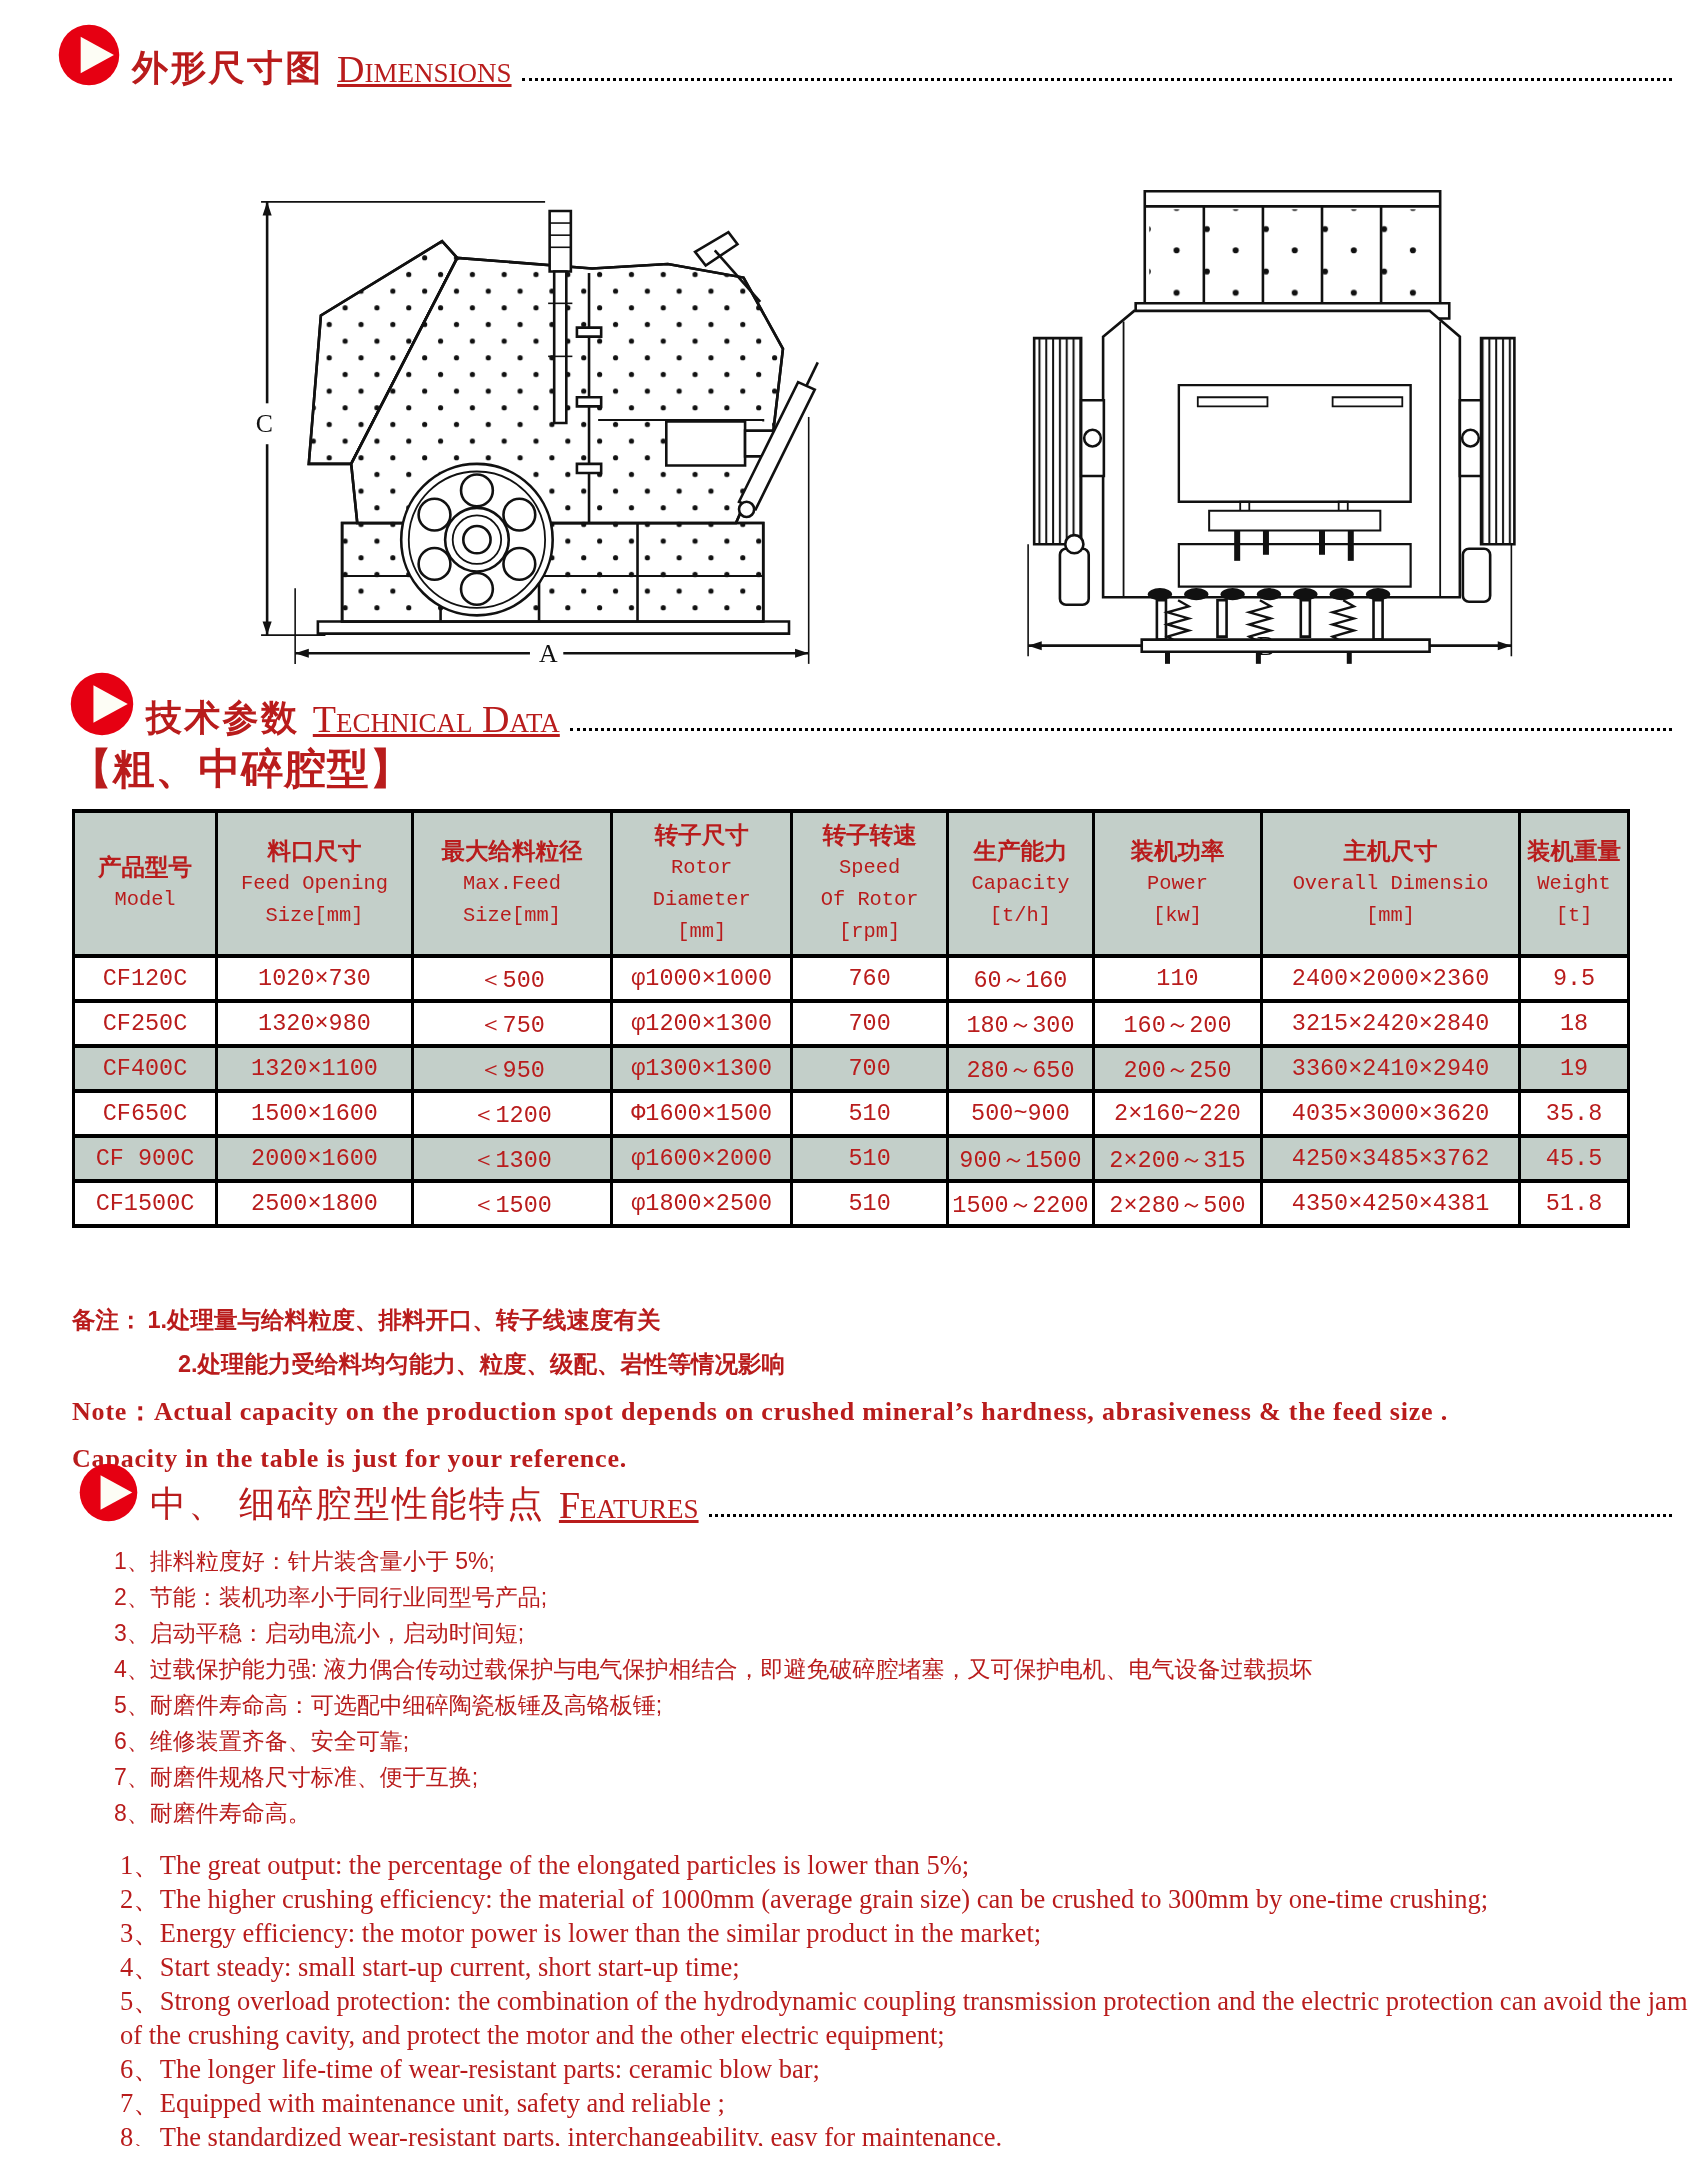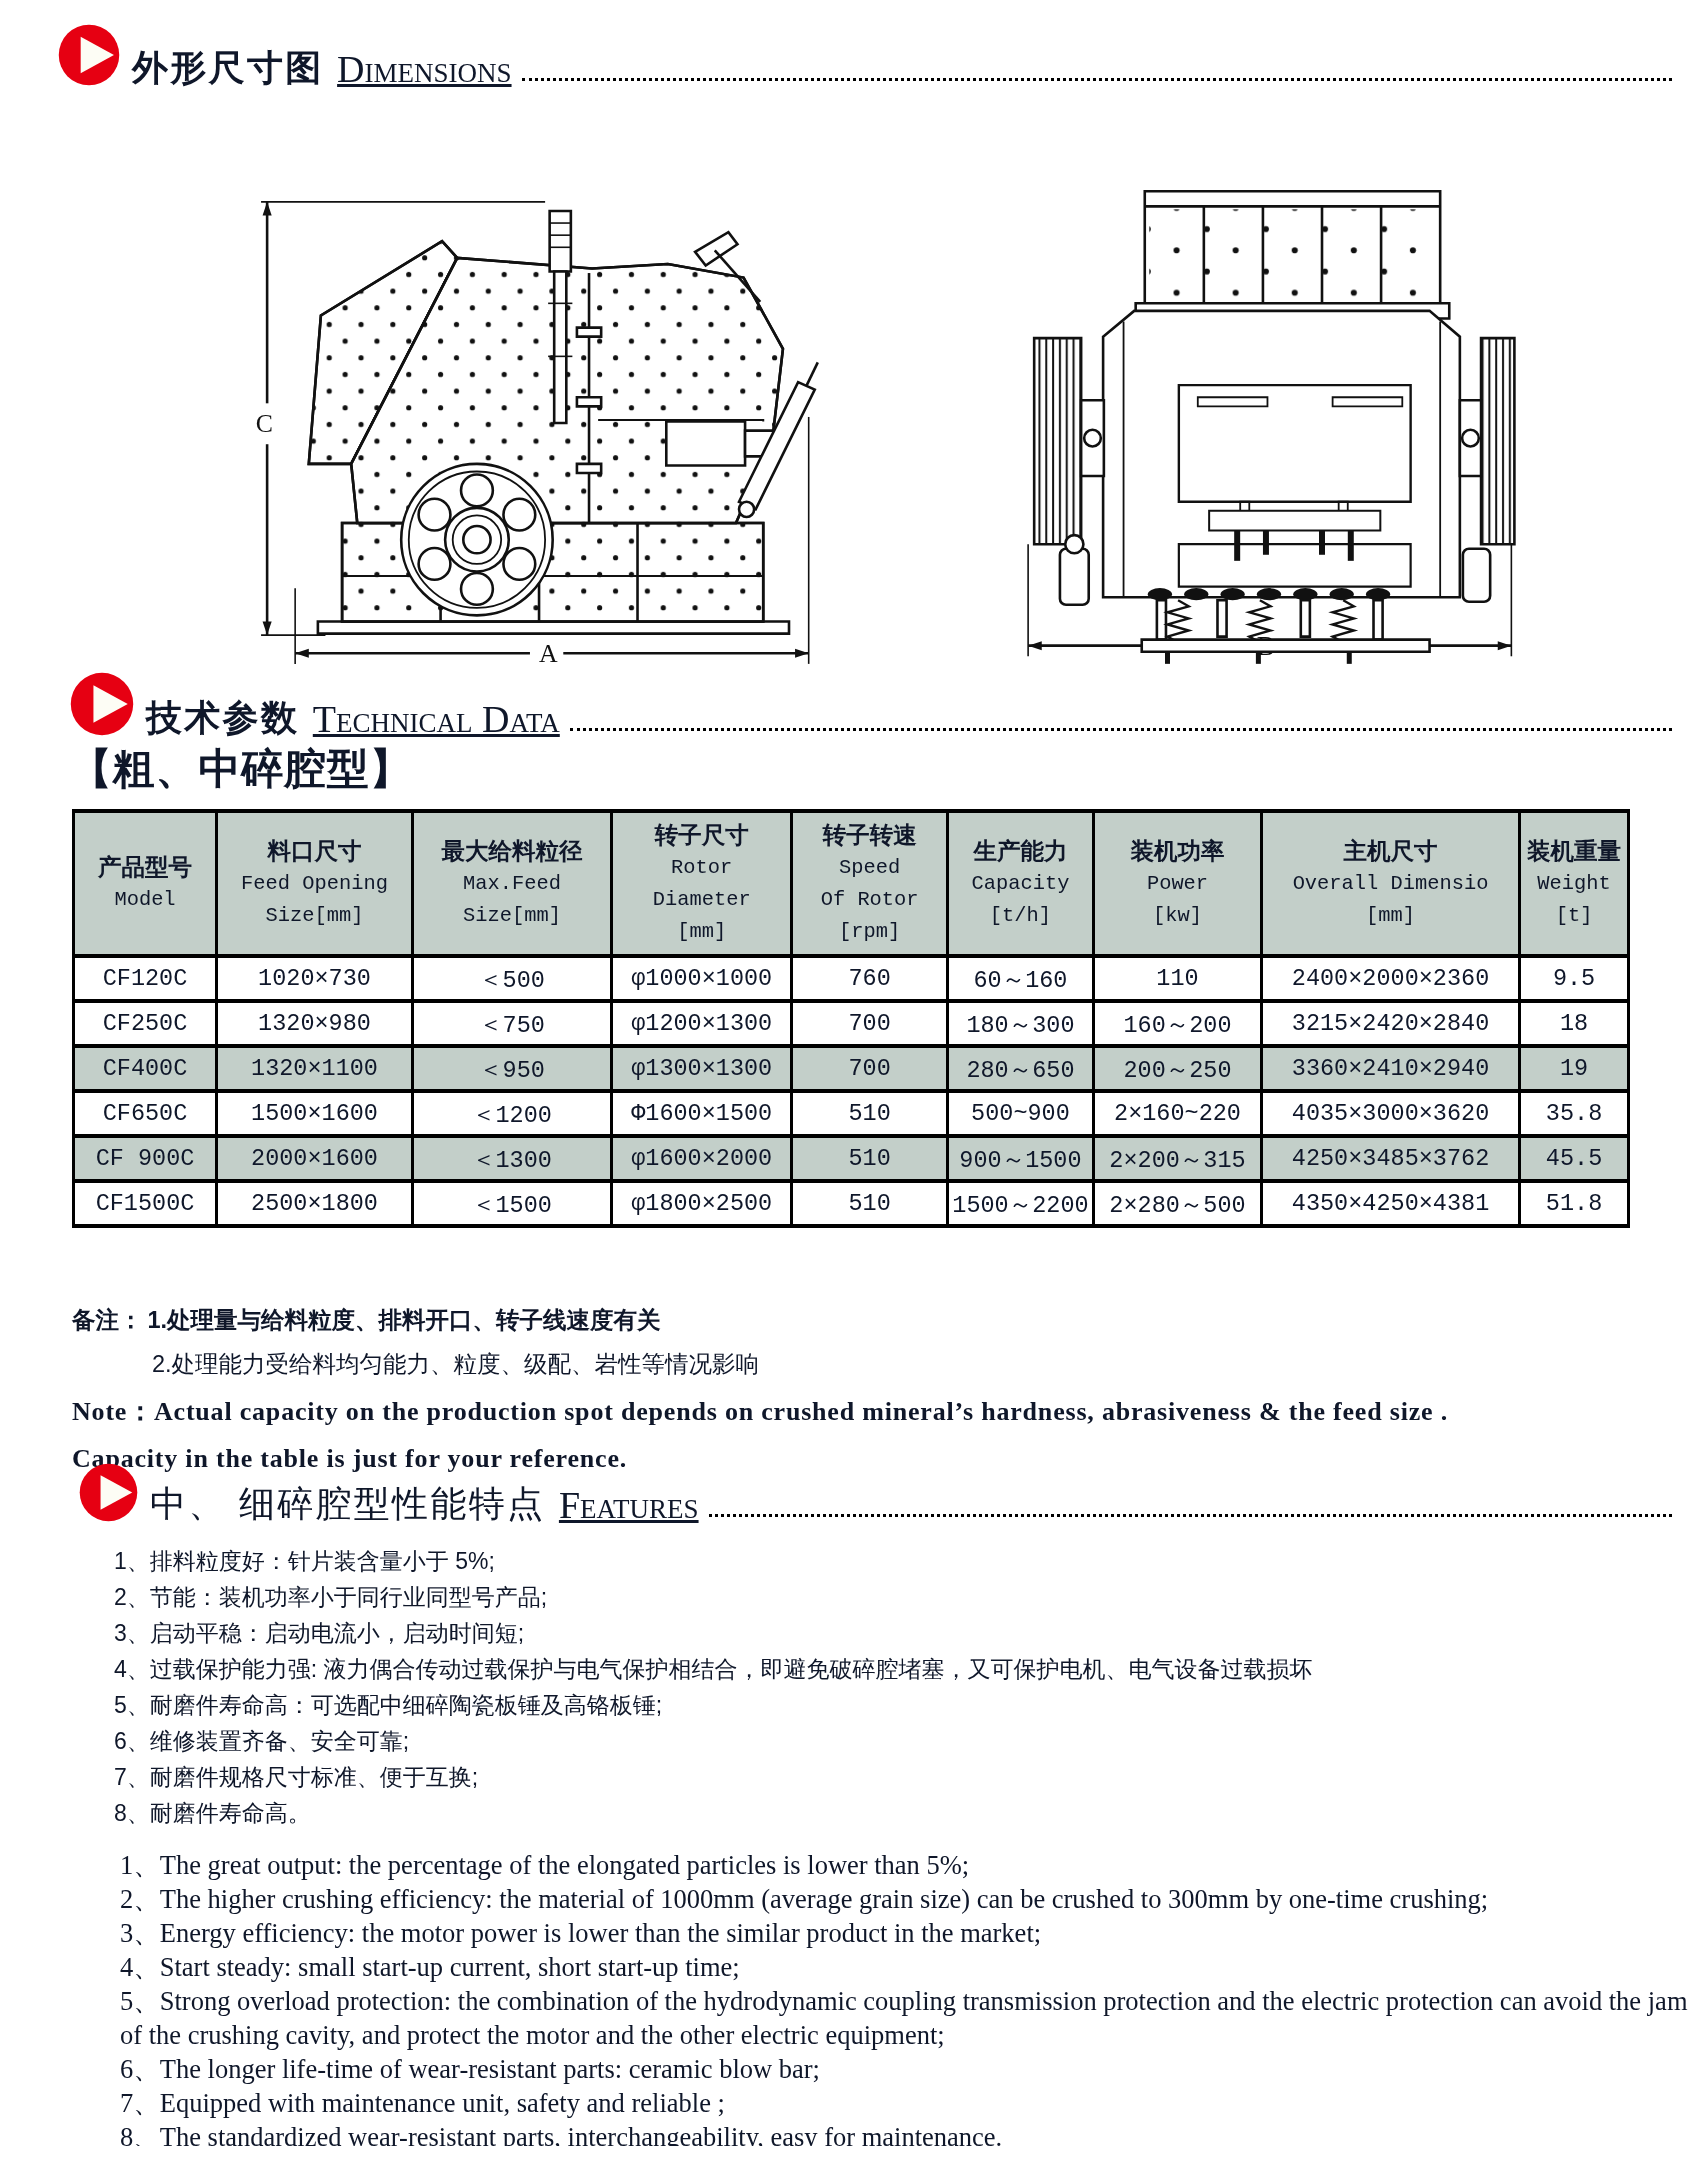--- a/index.html
+++ b/index.html
@@ -1,16 +1,16 @@
 <!DOCTYPE html>
 <html style="font-size:12px"><head>
 <meta charset="utf-8">
 <style>
   html,body{margin:0;padding:0;background:#ffffff;}
-  .page{position:relative;width:1702px;height:2146px;background:#fff;color:#0f172a;
+  .page{position:relative;width:1702px;height:2146px;background:#fff;color:#b91c1c;
         font-family:"Liberation Sans",sans-serif;overflow:hidden;}
 
   
   .sec-hdr{position:absolute;display:flex;align-items:flex-end;}
   .bullet{flex:0 0 auto;margin-right:12px;}
   .hdr-zh{font-size:36px;font-weight:600;letter-spacing:2.3px;line-height:1;padding-bottom:3px;white-space:nowrap;}
   .hdr-en{font-family:"Liberation Serif",serif;font-variant:small-caps;font-size:38px;line-height:1;
           margin-left:13.6px;padding-bottom:1.5px;white-space:nowrap;text-decoration:underline;}
   .leader{flex:1 1 auto;border-bottom:3px dotted #000;margin:0 6px 7.6px 10.6px;}
 
@@ -30,21 +30,21 @@
   table.tech td{height:41px;font-size:23.5px;white-space:nowrap;}
   tr.alt td{background:#c3cfc9;}
   .hz{display:block;font-family:"Liberation Sans",sans-serif;font-weight:700;font-size:23.5px;line-height:33px;}
   .he{display:block;font-family:"Liberation Mono",monospace;font-weight:400;font-size:20.4px;line-height:32px;}
 
   
   .notes{position:absolute;left:72px;top:1304px;width:1567px;}
   .note-zh-row{display:flex;font-weight:700;font-size:23.5px;line-height:33px;}
   .note-zh-label{white-space:nowrap;}
   .note-zh-text{margin-left:5px;}
-  .note-zh-row2{margin-left:80px;font-weight:400;font-size:23.5px;line-height:33px;margin-top:10.6px;}
+  .note-zh-row2{margin-left:106px;font-weight:700;font-size:23.5px;line-height:33px;margin-top:10.6px;}
   .note-en{font-family:"Liberation Serif",serif;font-weight:700;font-size:26px;line-height:36px;margin-top:13.6px;letter-spacing:0.8px;}
   .note-en2{font-family:"Liberation Serif",serif;font-weight:700;font-size:26px;line-height:36px;margin-top:10.6px;letter-spacing:0.8px;}
 
   
   .feat-zh{position:absolute;left:114px;top:1543px;width:1564px;font-size:23px;line-height:36px;font-weight:400;}
   .feat-zh .fi{white-space:nowrap;}
   .feat-en{position:absolute;left:120px;top:1848px;width:1575px;font-family:"Liberation Serif",serif;
            font-size:26.5px;line-height:34px;}
 </style>
 </head>

